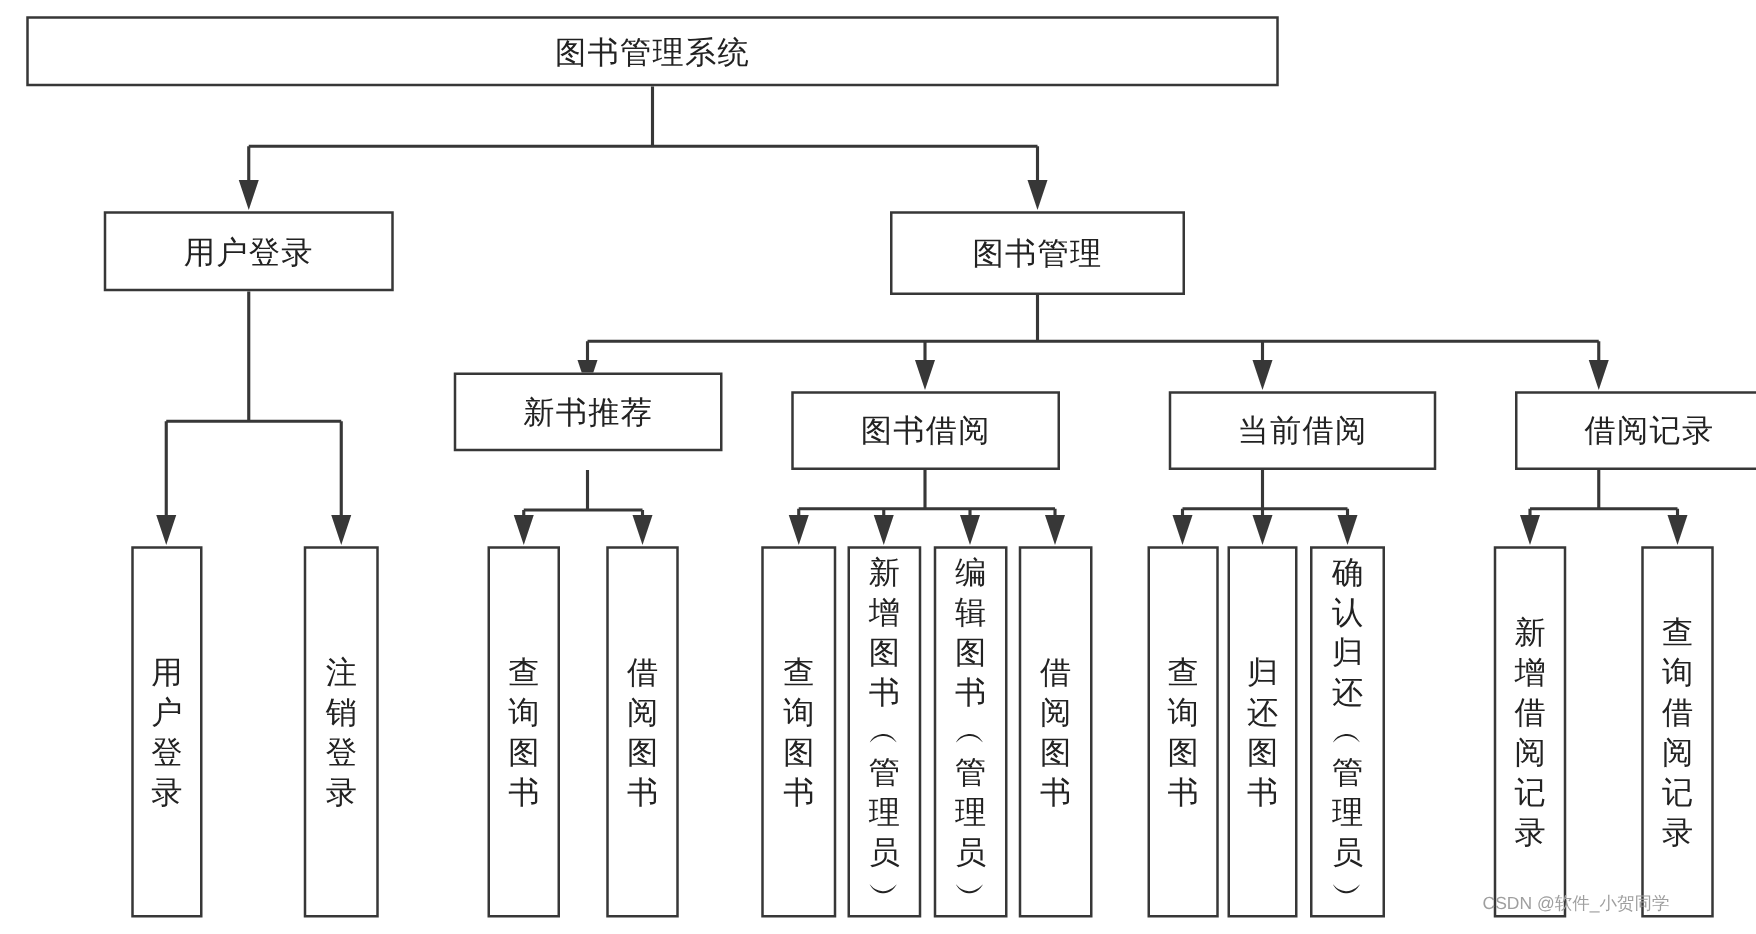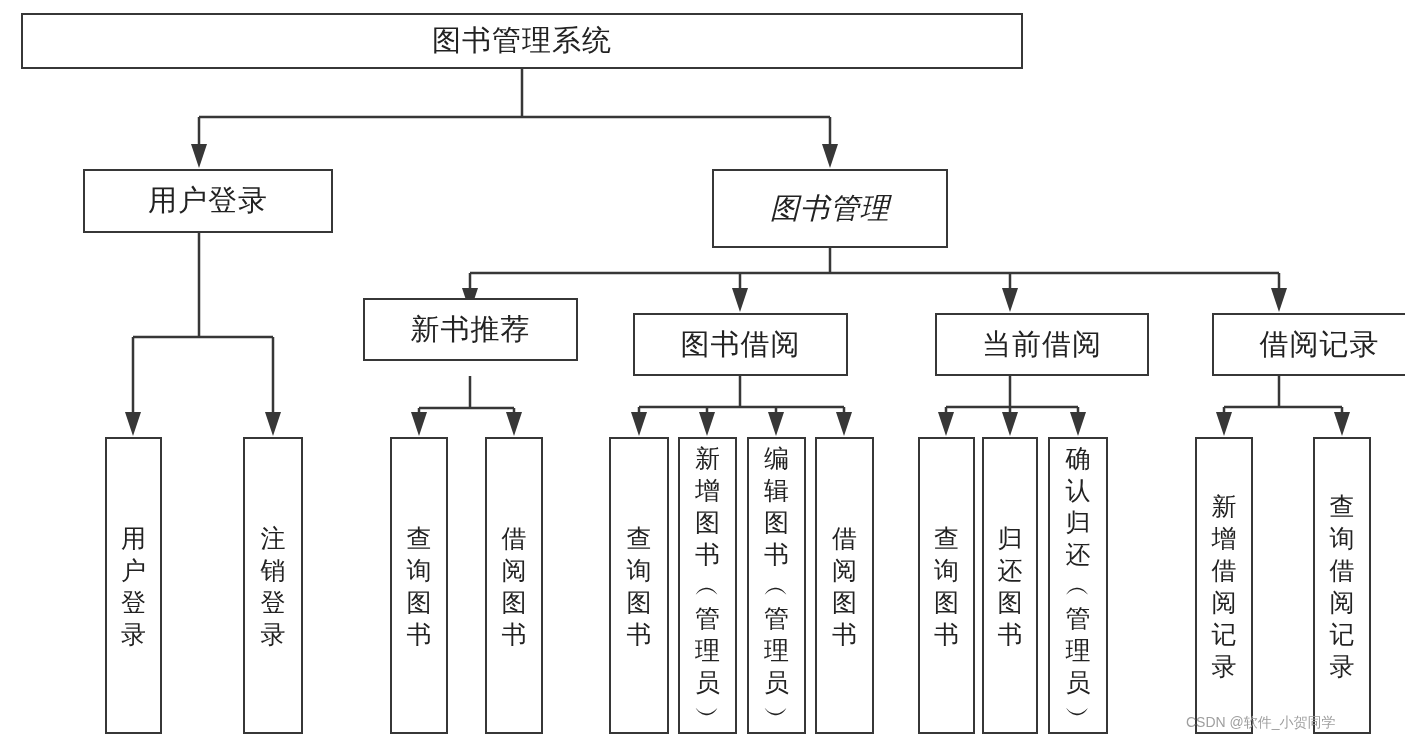--- a/index.html
+++ b/index.html
@@ -14,21 +14,21 @@
   .wires{position:absolute;left:0;top:0;z-index:1;}
   .node{
     position:absolute;
     background:#ffffff;
     border:2.5px solid #373737;
     box-sizing:border-box;
     display:flex;align-items:center;justify-content:center;
     z-index:2;
   }
   .hlabel{
-    font-size:29px;
+    font-size:25px;
     letter-spacing:1px;
     color:#222222;
     text-align:center;
     white-space:nowrap;
   }
   .vtext{
     font-size:25px;
     line-height:32px;
     color:#222222;
     text-align:center;
@@ -37,22 +37,22 @@
   .watermark{
     position:absolute;
     left:1186px;top:714px;
     font-size:14px;
     color:#9f9f9f;
     z-index:3;
     white-space:nowrap;
   }
   
   .n-root   {left:21px;  top:13px;  width:1002px;height:56px;}
-  .n-user   {left:83px;  top:169px; width:250px; height:64px;}
-  .n-mgmt   {left:712px; top:169px; width:236px; height:79px;font-style:italic;}
+  .n-user   {left:83px;  top:169px; width:232px; height:64px;}
+  .n-mgmt   {left:712px; top:169px; width:236px; height:67px;}
   .n-newrec {left:363px; top:298px; width:215px; height:63px;}
   .n-borrow {left:633px; top:313px; width:215px; height:63px;}
   .n-current{left:903px; top:313px; width:214px; height:63px;margin-left:32px;}
   .n-records{left:1172px;top:313px; width:215px; height:63px;margin-left:40px;}
   .leaf{top:437px;height:297px;}
   .lf-u1{left:105px; width:57px;}
   .lf-u2{left:243px; width:60px;}
   .lf-n1{left:390px; width:58px;}
   .lf-n2{left:485px; width:58px;}
   .lf-b1{left:609px; width:60px;}

